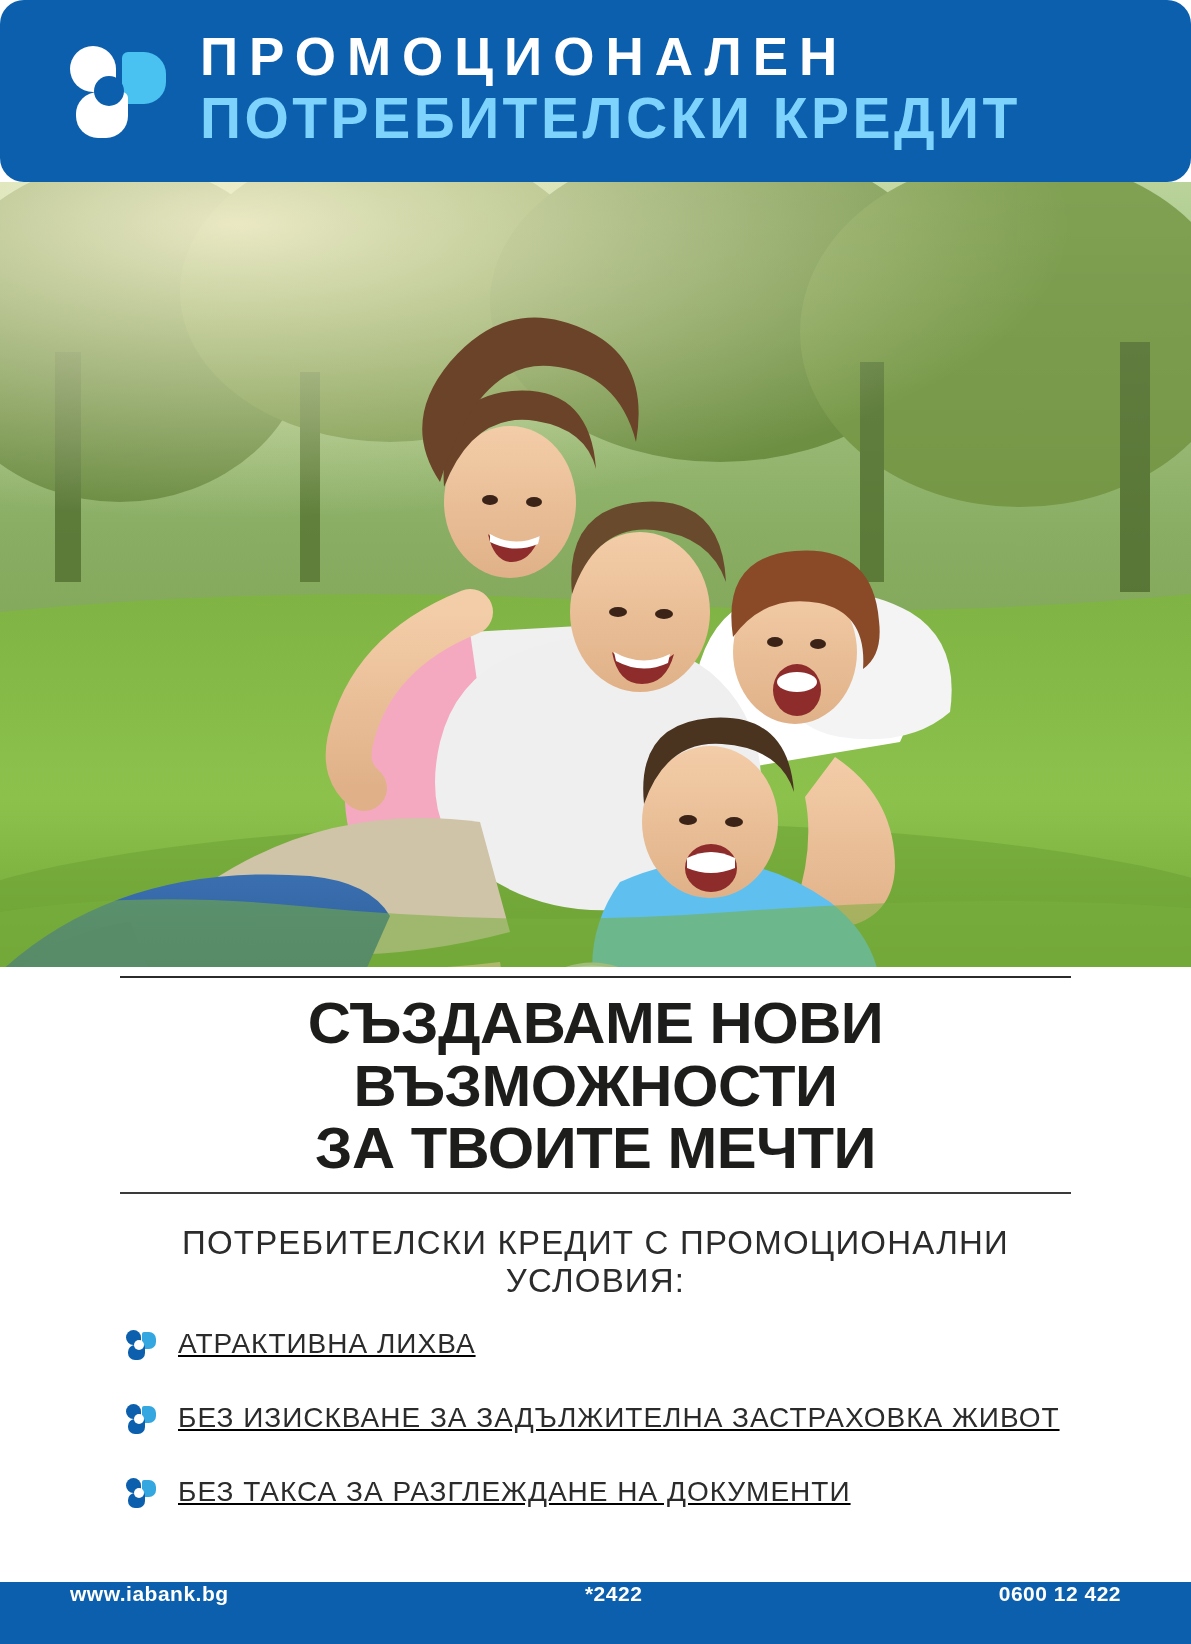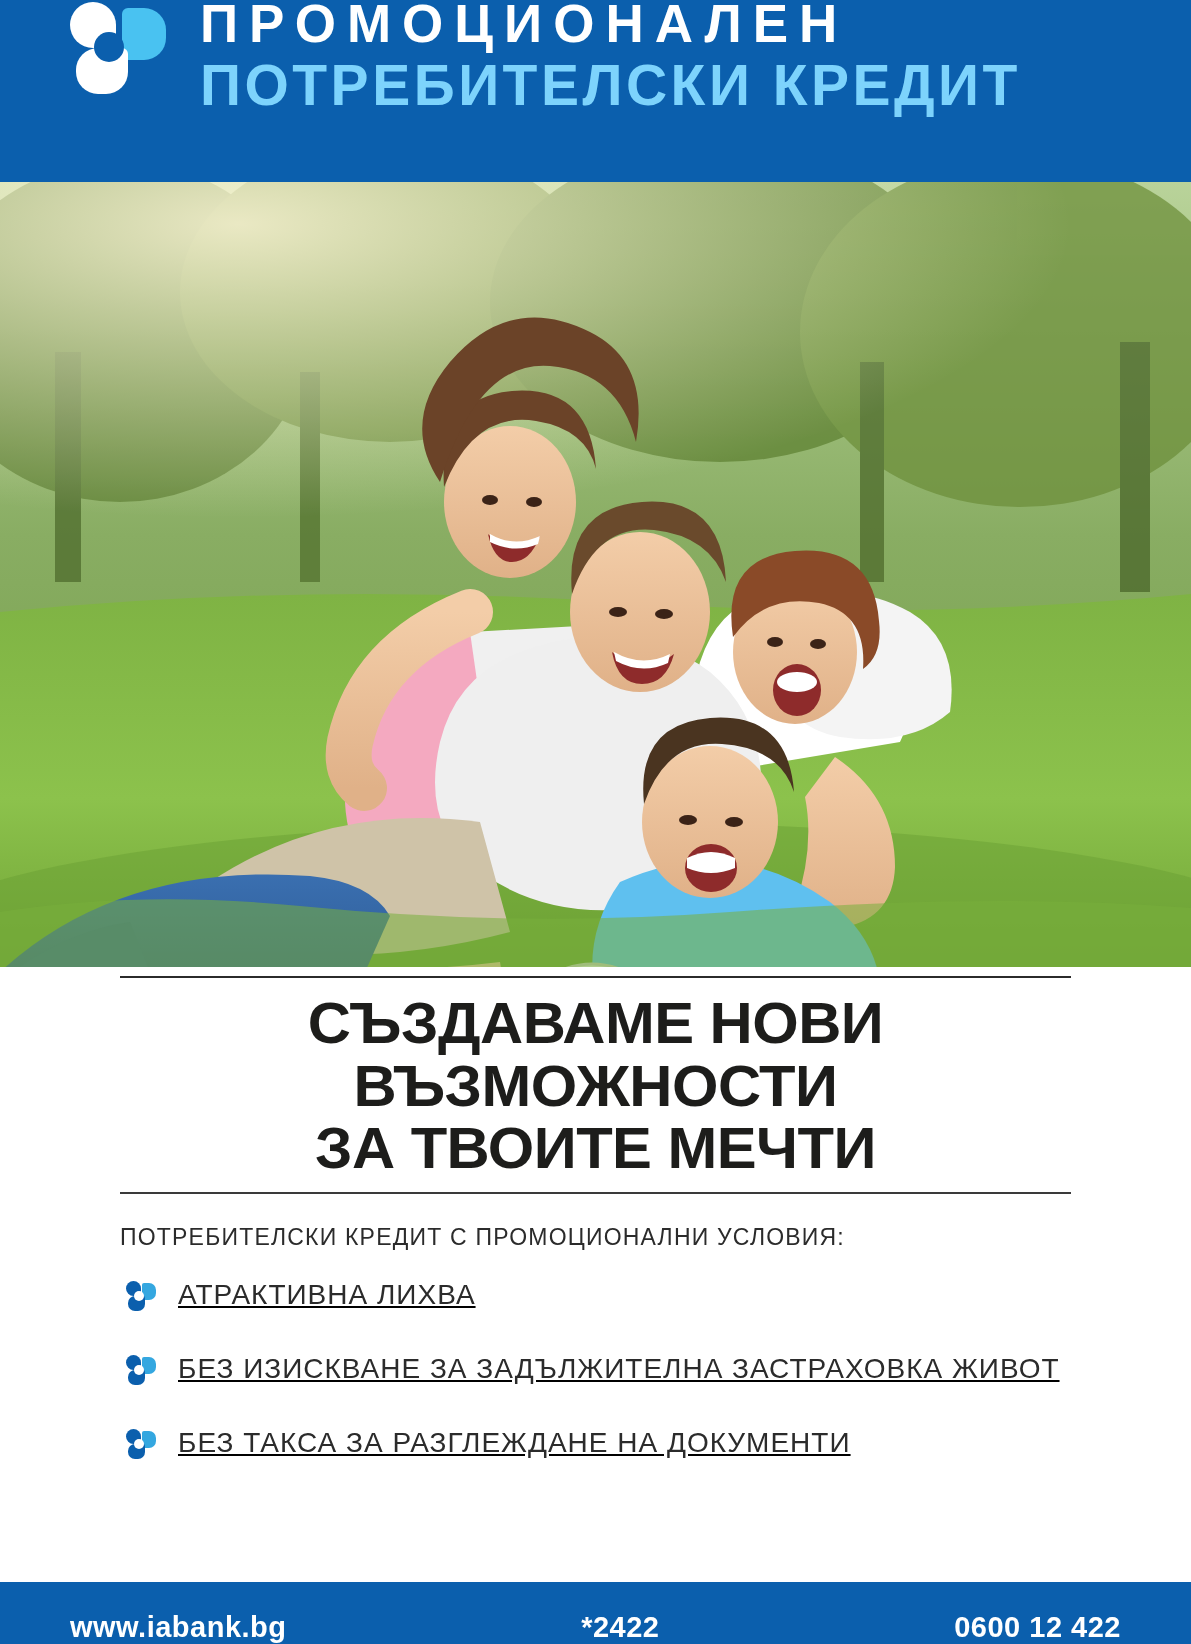--- a/index.html
+++ b/index.html
@@ -20,23 +20,24 @@
     display: flex;
     flex-direction: column;
   }
 
   
   .header {
     position: relative;
     height: 182px;
     background: #0b5fad;
     display: flex;
-    align-items: flex-start;
+    align-items: center;
     padding-left: 70px;
     flex: 0 0 auto;
+    border-radius: 24px;
   }
 
   .logo {
     position: relative;
     width: 96px;
     height: 92px;
     flex: 0 0 auto;
     margin-right: 34px;
     margin-top: 2px;
   }
@@ -126,23 +127,23 @@
     font-size: 58px;
     line-height: 1.08;
     letter-spacing: -0.5px;
     padding: 14px 0 12px 0;
     transform: scaleX(1.03);
   }
   .headline .h-l1 { display: block; }
   .headline .h-l2 { display: block; }
 
   .subtitle {
-    text-align: left;
+    text-align: center;
     color: #2b2b2b;
-    font-size: 23px;
+    font-size: 33px;
     letter-spacing: 1.2px;
     padding: 30px 0 6px 0;
     font-weight: normal;
   }
 
   .bullets {
     margin-top: 22px;
     padding-left: 6px;
     text-decoration: underline;
   }
@@ -187,26 +188,26 @@
     font-size: 28px;
     letter-spacing: 1px;
   }
 
   
   .footer {
     height: 62px;
     background: #0b5fad;
     color: #ffffff;
     display: flex;
-    align-items: flex-end;
+    align-items: flex-start;
     justify-content: space-between;
     padding: 0 70px;
     flex: 0 0 auto;
     font-weight: bold;
-    font-size: 29px;
+    font-size: 21px;
     letter-spacing: 0.5px;
   }
   .footer-center { flex: 1 1 auto; text-align: center; }
   .footer-right { text-align: right; }
 </style>
 </head>
 <body>
 
 <div class="poster">
 

